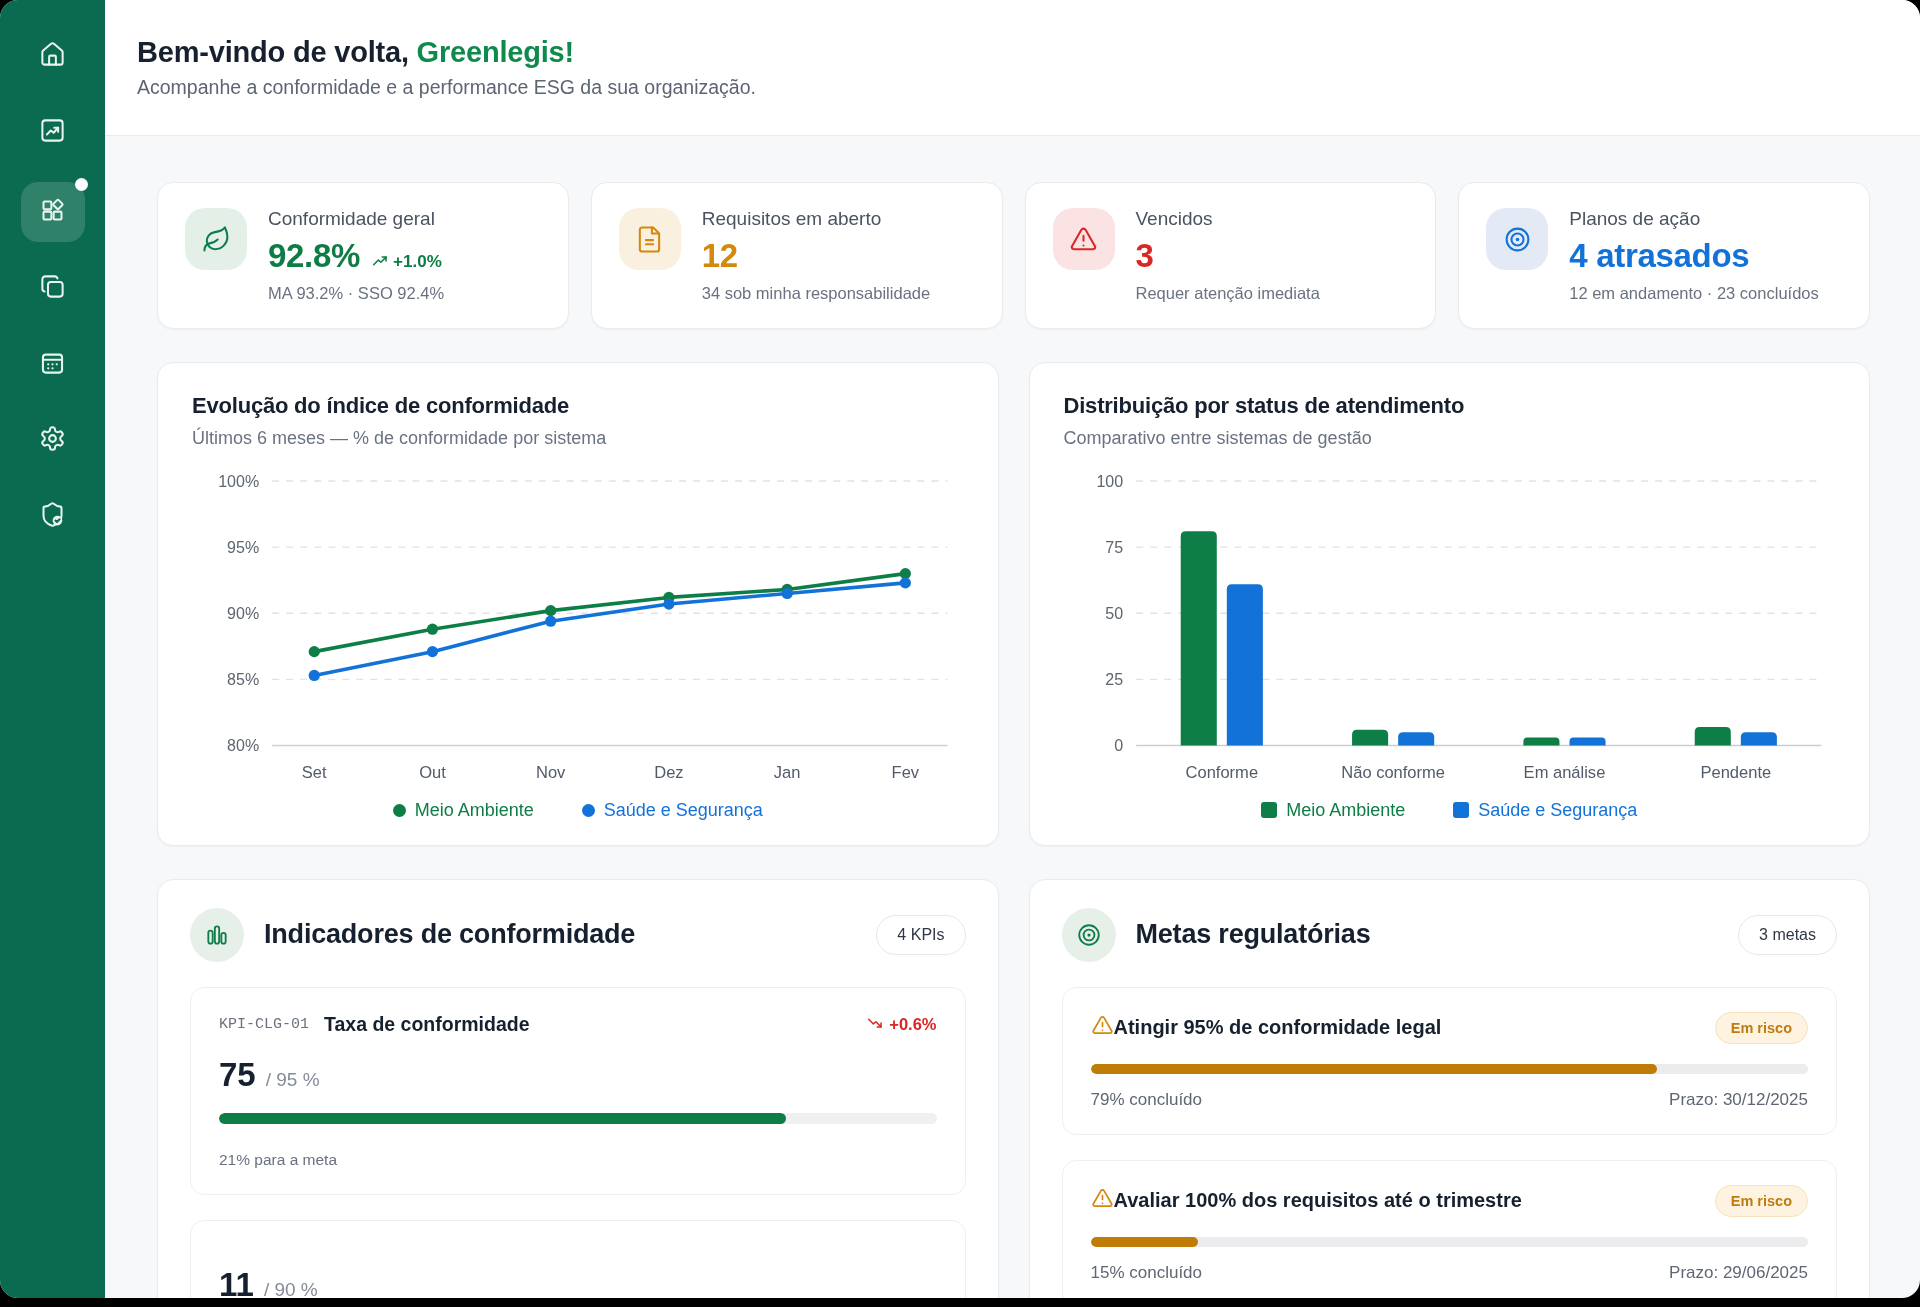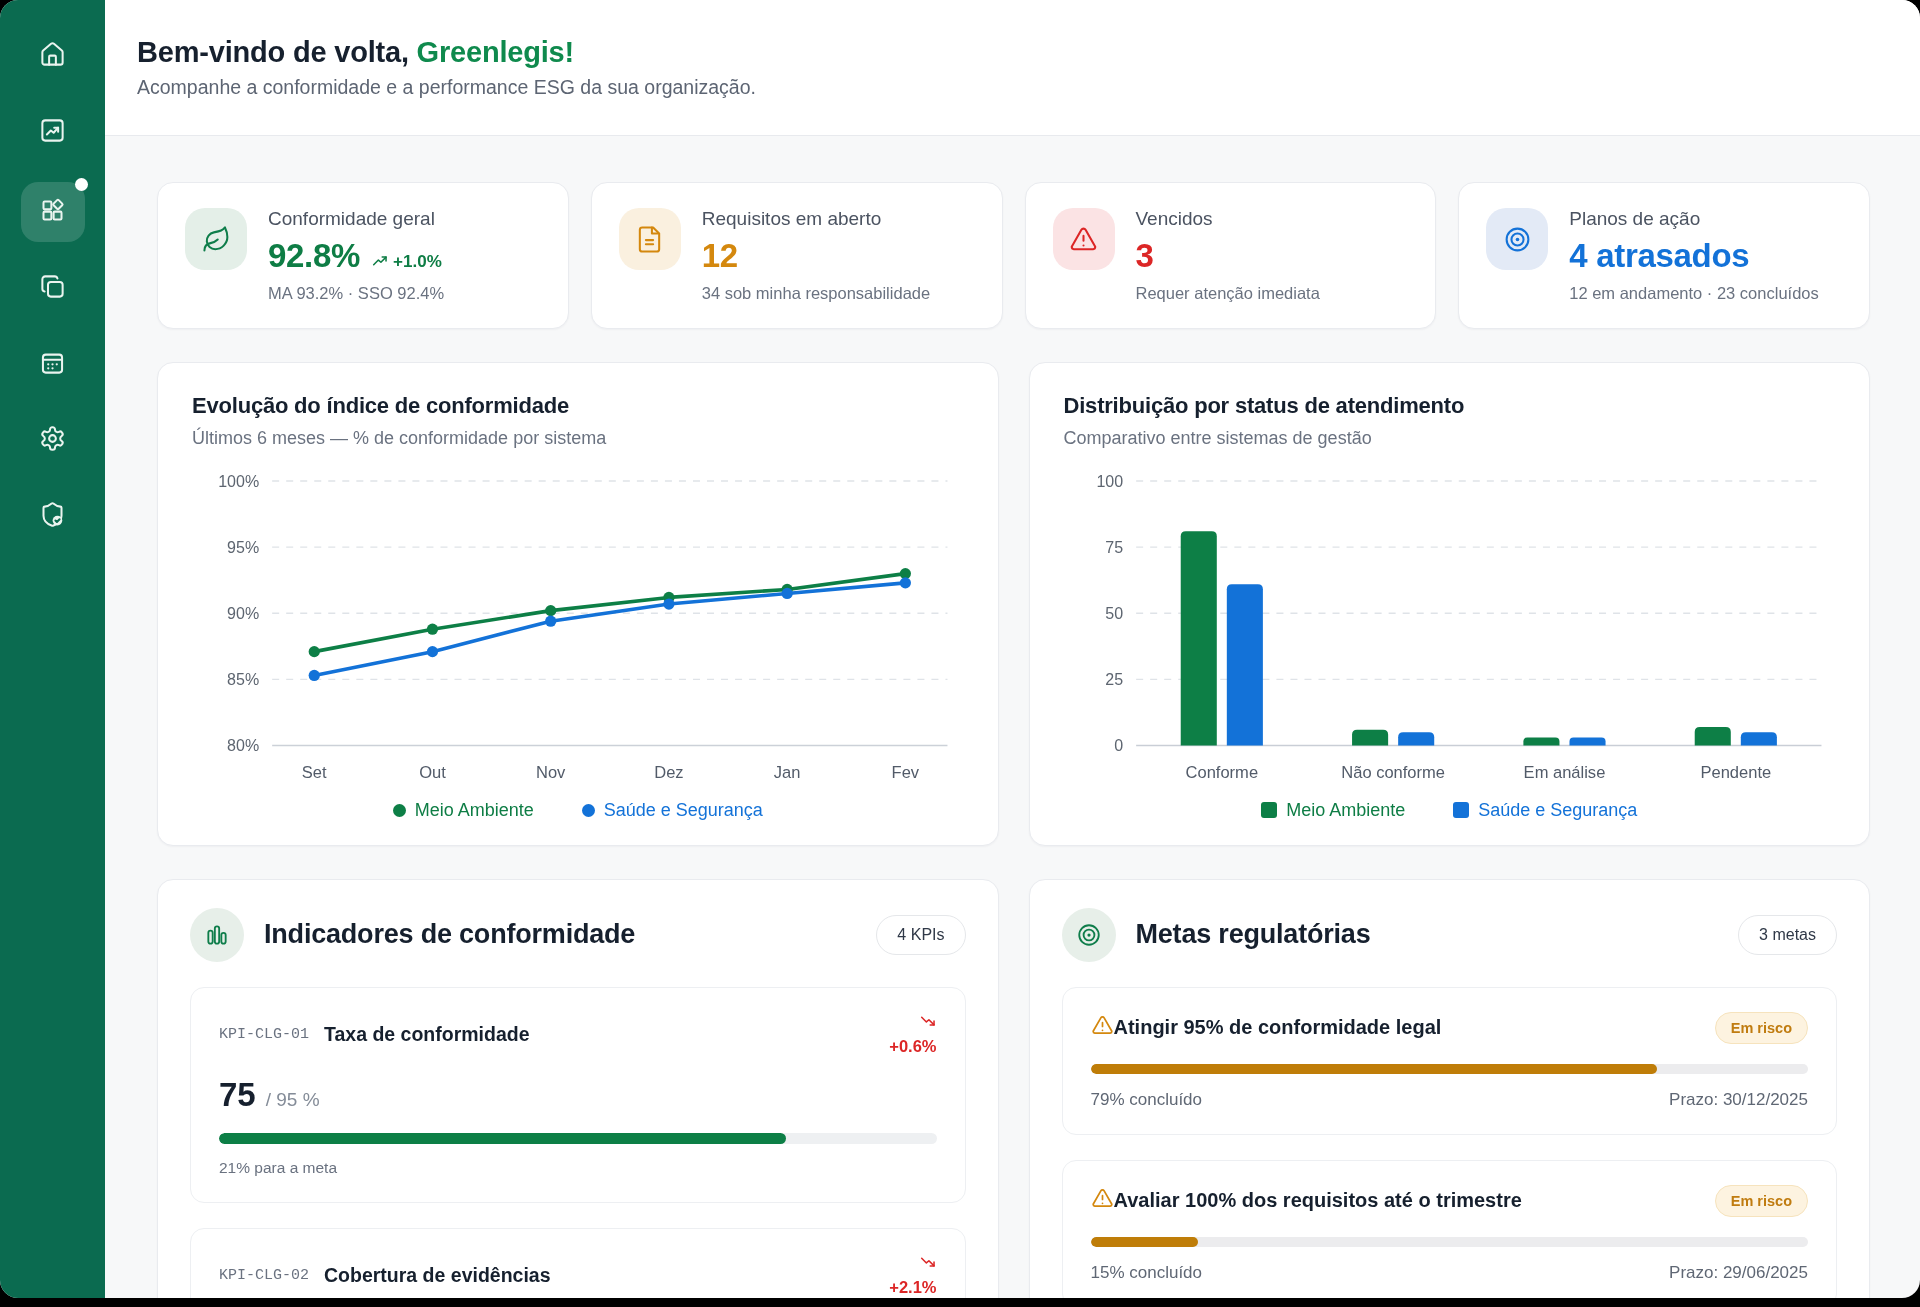--- a/index.html
+++ b/index.html
@@ -68,28 +68,28 @@
   .hicon{width:54px;height:54px;border-radius:50%;background:#e7efe9;color:#0e7d4a;
     display:flex;align-items:center;justify-content:center;flex:none;}
   .hicon svg{width:26px;height:26px;}
   .bheader h3{font-size:27px;letter-spacing:-.2px;}
   .pill{margin-left:auto;border:1px solid #e5e7ea;border-radius:22px;padding:10px 20px;font-size:16px;
     color:#2f3847;background:#fff;font-weight:400;}
   .kcard{border:1px solid #edeff2;border-radius:14px;padding:25px 28px;margin-top:25px;}
   .krow1{display:flex;align-items:center;gap:15px;}
   .kcode{font-family:"Liberation Mono","DejaVu Sans Mono",monospace;font-size:15px;color:#6a7280;}
   .kname{font-size:19.5px;font-weight:bold;}
-  .ktrend{margin-left:auto;color:#dc2626;font-size:16.5px;font-weight:bold;display:flex;align-items:flex-end;gap:5px;flex-direction:column;}
+  .ktrend{margin-left:auto;color:#dc2626;font-size:16.5px;font-weight:bold;display:flex;align-items:flex-end;gap:5px;}
   .ktrend svg{width:17px;height:13px;}
   .kvalrow{display:flex;align-items:baseline;gap:10px;margin-top:20px;}
   .kval{font-size:33px;font-weight:800;}
   .ktarget{font-size:19px;color:#848c98;}
   .ktrack{height:11px;background:#eef0f2;border-radius:6px;margin-top:19px;overflow:hidden;}
   .kfill{height:100%;background:#0d7f46;border-radius:6px;}
-  .knote{font-size:15.5px;color:#6a7280;margin-top:15px;}
+  .knote{font-size:15.5px;color:#6a7280;margin-top:27px;}
   .gcard{border:1px solid #edeff2;border-radius:14px;padding:24px 28px;margin-top:25px;}
   .grow1{display:flex;align-items:center;}
   .grow1 svg{width:23px;height:23px;color:#d4880e;flex:none;}
   .gname{font-size:20px;font-weight:bold;}
   .badge{margin-left:auto;background:#fdf3e0;color:#c07c10;border:1px solid #f6e3bd;border-radius:16px;
     padding:7px 15px;font-size:14.5px;font-weight:bold;}
   .gtrack{height:10px;background:#ececee;border-radius:5px;margin-top:20px;overflow:hidden;}
   .gfill{height:100%;background:#bf7d08;border-radius:5px;}
   .grow2{display:flex;justify-content:space-between;font-size:17px;color:#5f6774;margin-top:16px;}
 </style>
@@ -353,31 +353,20 @@
             <div class="kvalrow">
               <span class="kval">75</span>
               <span class="ktarget">/ 95 %</span>
             </div>
             <div class="ktrack">
                 <div class="kfill" style="width: 79%;"></div>
               </div>
             <div class="knote">21% para a meta</div>
           </div>
           <div class="kcard">
-            <div class="krow1">
-              <span class="kcode">KPI-CLG-02</span>
-              <span class="kname">Cobertura de evidências</span>
-              <span class="ktrend">
-                  <span><svg viewBox="0 0 20 14" fill="none" stroke="currentColor" stroke-width="1.8" stroke-linecap="round" stroke-linejoin="round">
-                      <path d="M2 2l5.5 5.5 3-2.6L16.5 11"></path>
-                      <path d="M16.5 6.5V11H12"></path>
-                    </svg></span>
-                  <span>+2.1%</span>
-                </span>
-            </div>
             <div class="kvalrow">
               <span class="kval">11</span>
               <span class="ktarget">/ 90 %</span>
             </div>
           </div>
         </section>
 
         <section class="bpanel">
           <div class="bheader">
             <div class="hicon">

